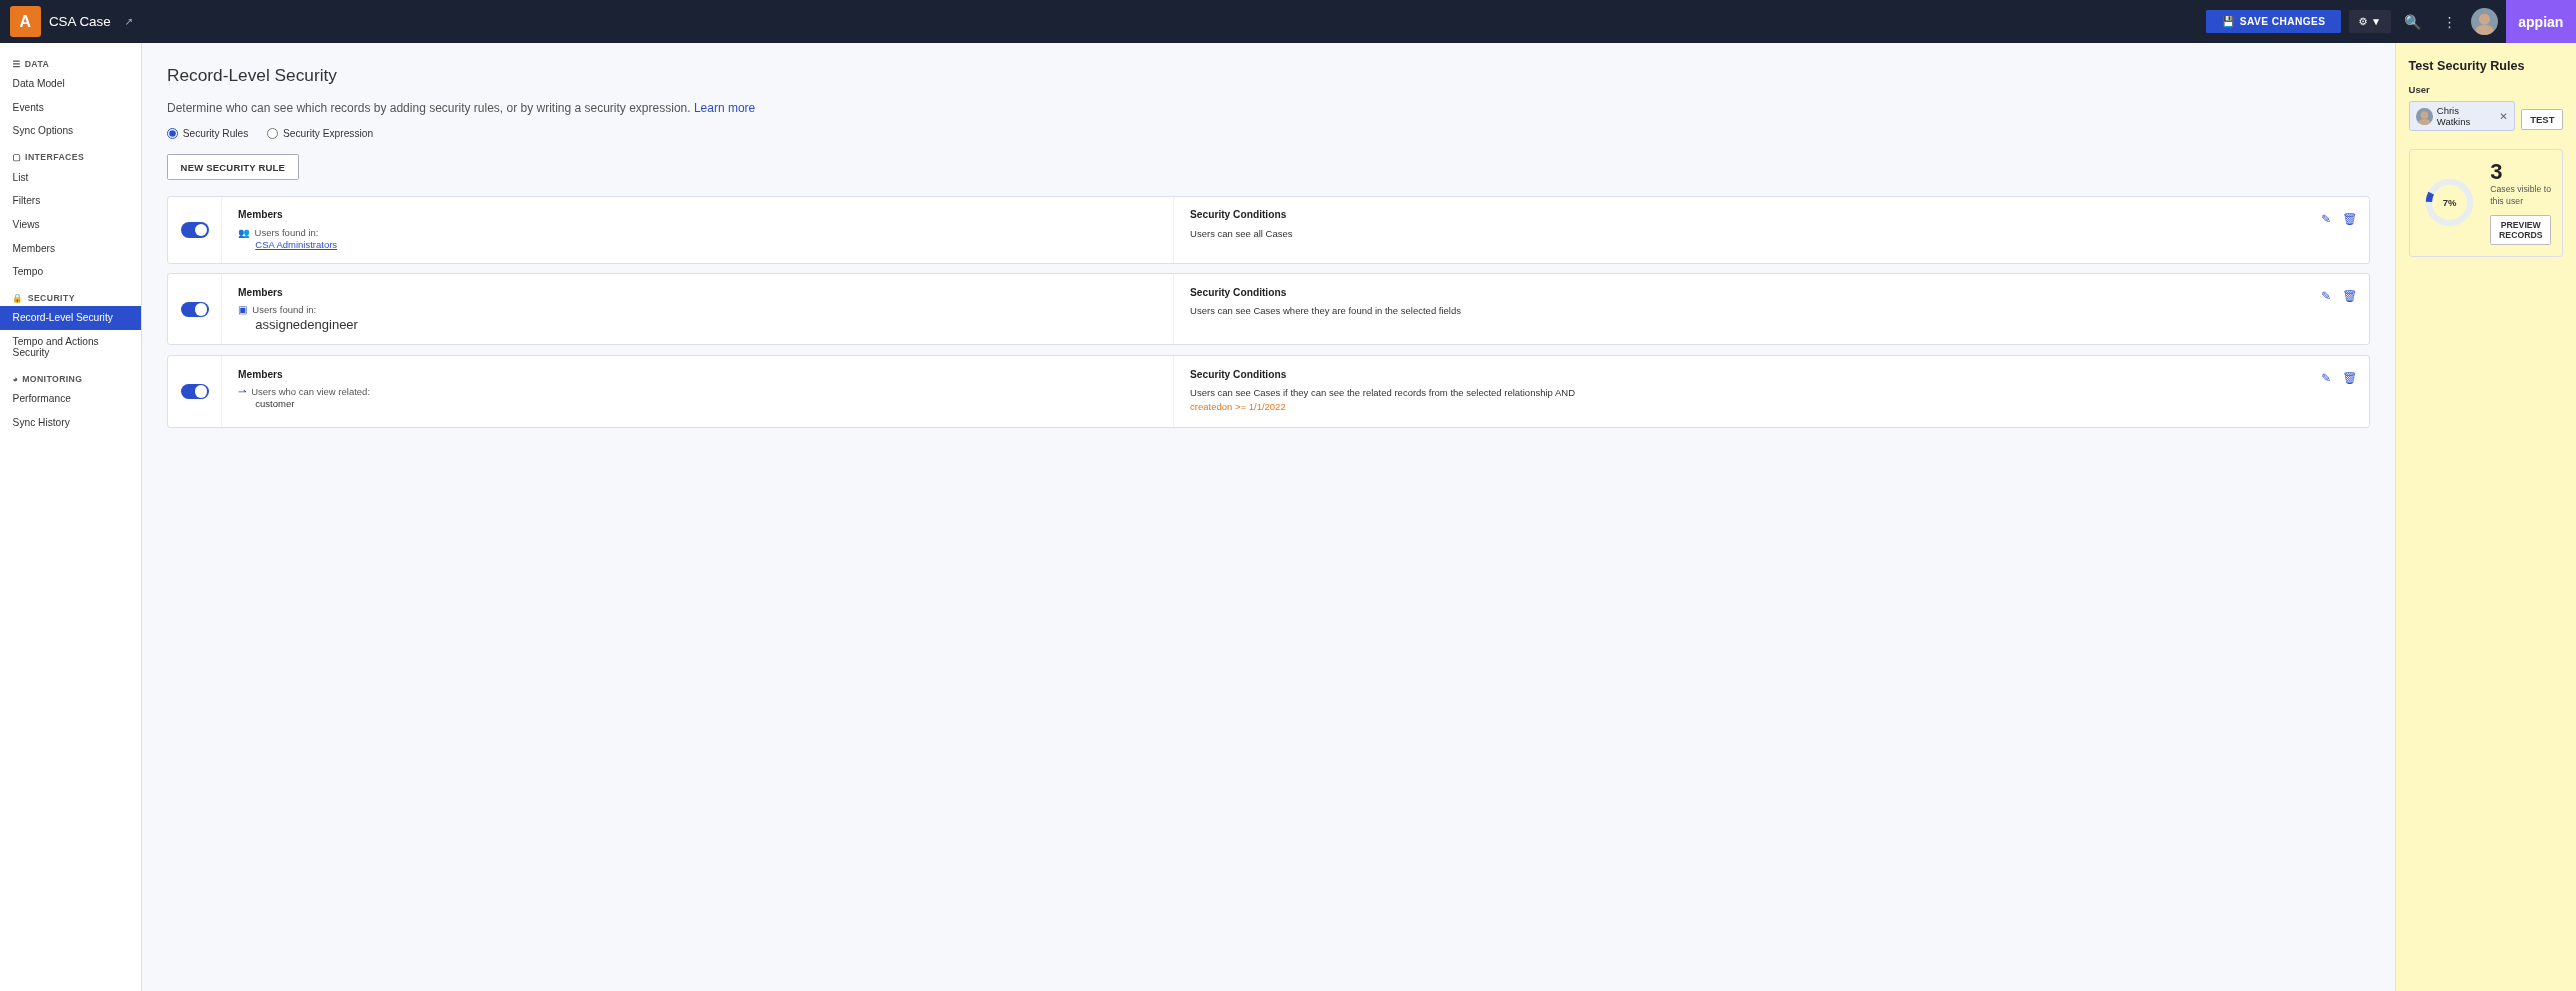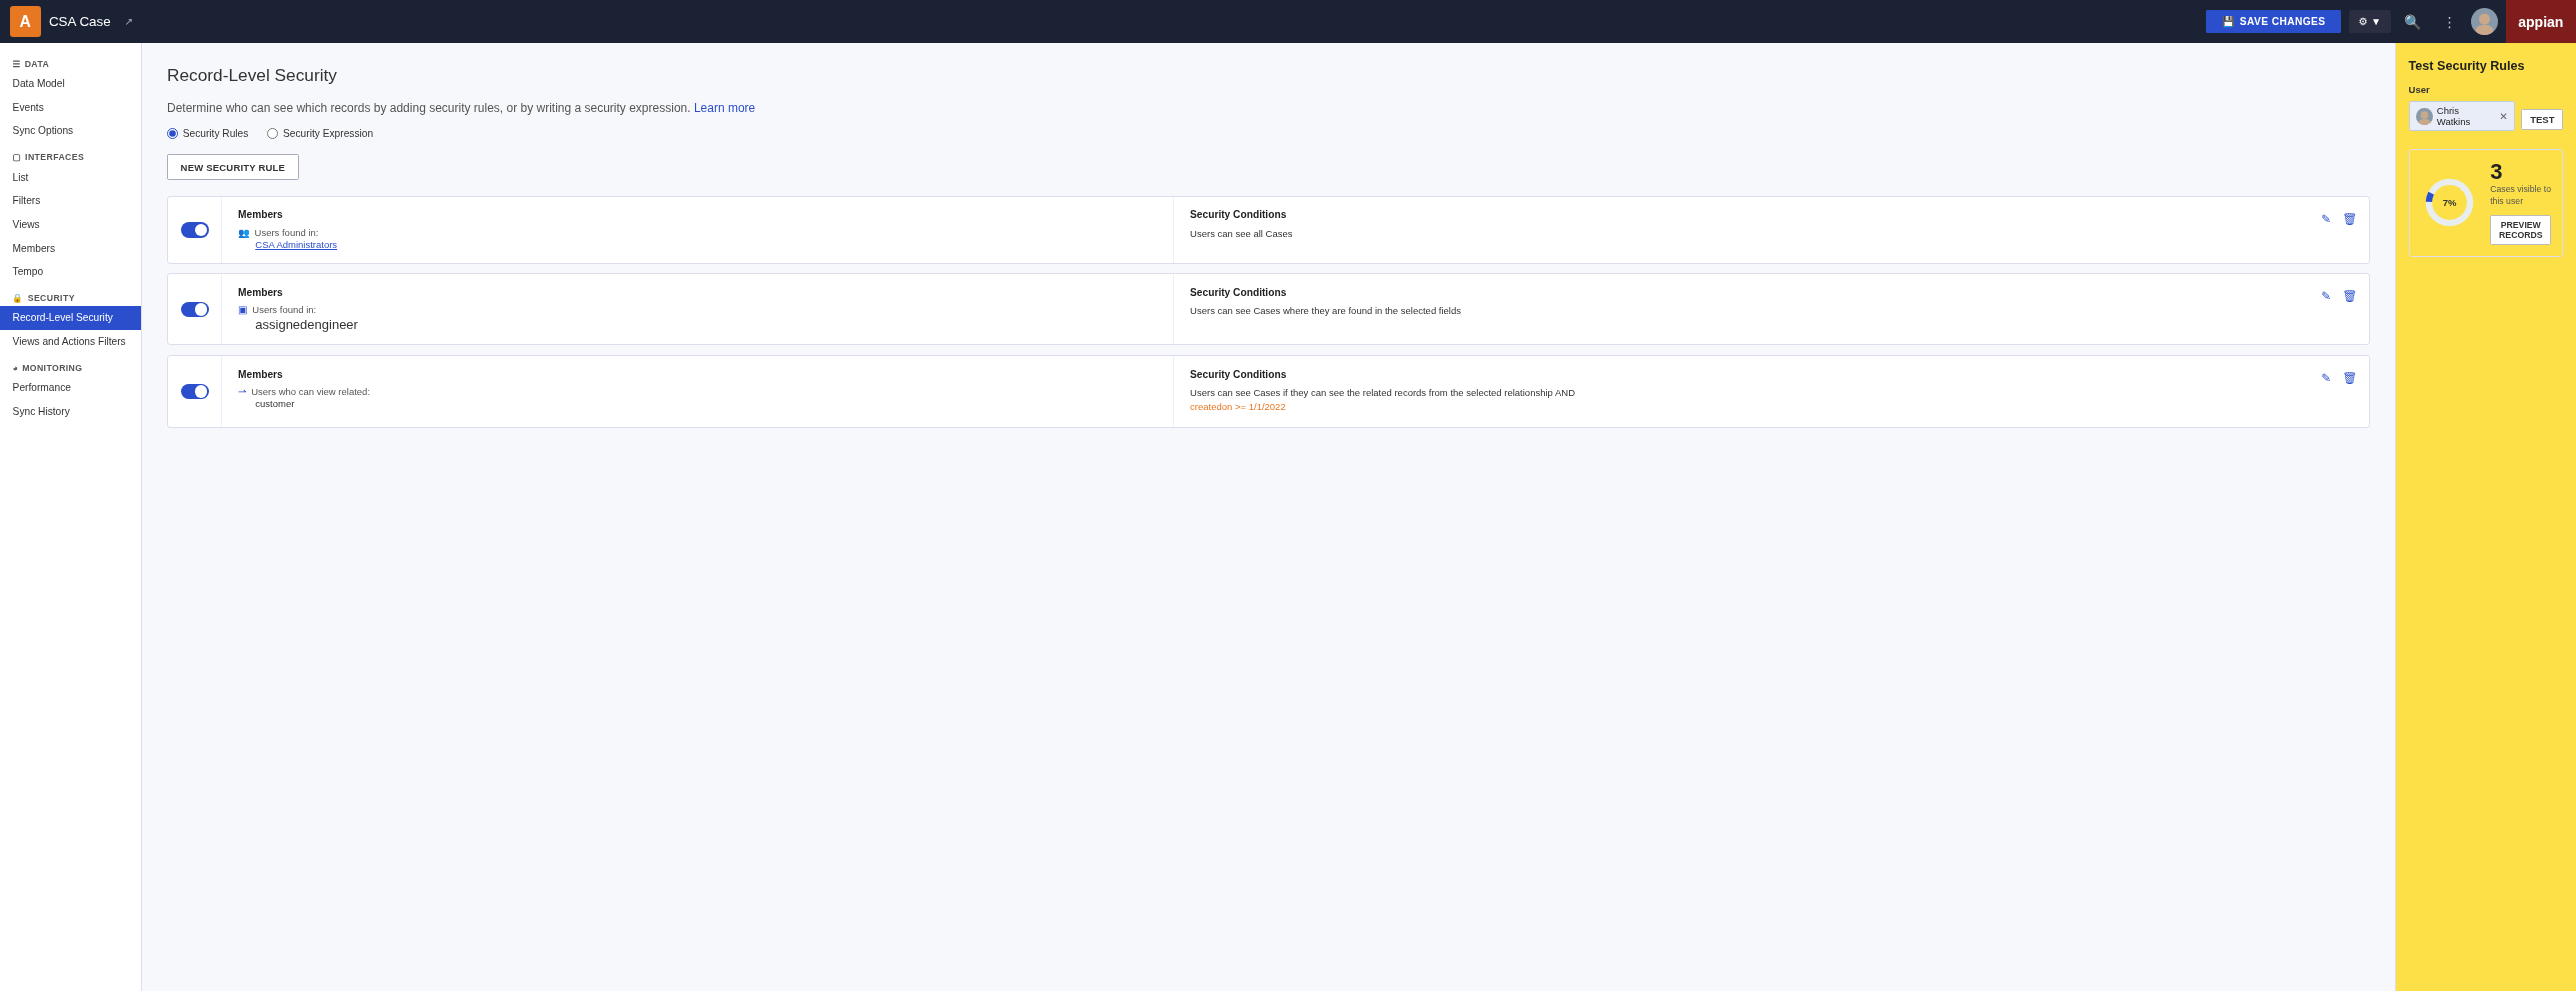--- a/index.html
+++ b/index.html
@@ -29,21 +29,21 @@
       font-size: 10.2px; cursor: pointer; border-radius: 1.6px; display: flex; align-items: center; gap: 3.2px;
     }
     .topnav-icon-btn {
       background: transparent; border: none; color: #ccd; font-size: 14px; cursor: pointer; padding: 3.2px 6.3px;
     }
     .topnav-avatar {
       width: 27px; height: 27px; border-radius: 50%; background: #8899aa;
       display: flex; align-items: center; justify-content: center; overflow: hidden;
     }
     .topnav-appian {
-      background: #7f1d1d; color: white; font-size: 14px; font-weight: bold;
+      background: #8b5cf6; color: white; font-size: 14px; font-weight: bold;
       padding: 0 12.6px; height: 43px; display: flex; align-items: center; margin-right: -9.5px;
     }
 
     
     .layout { display: flex; height: calc(100vh - 43px); }
 
     
     .sidebar {
       width: 142px; background: #fff; border-right: 0.8px solid #dde; flex-shrink: 0;
       overflow-y: auto; padding-top: 6.3px;
@@ -121,21 +121,21 @@
     }
 
     
     .icon-btn {
       background: none; border: none; cursor: pointer; padding: 2.4px; color: #2b4fcc; font-size: 11.8px;
     }
     .icon-btn.delete { color: #2b4fcc; }
 
     
     .right-panel {
-      width: 181px; background: #fde047; border-left: 0.8px solid #dde;
+      width: 181px; background: #fef9c3; border-left: 0.8px solid #dde;
       padding: 15.8px 12.6px; flex-shrink: 0; overflow-y: auto;
     }
     .panel-title { font-size: 12.6px; font-weight: 700; color: #222; margin-bottom: 11px; }
     .panel-label { font-size: 9.5px; font-weight: 700; color: #333; margin-bottom: 6.3px; }
     .user-chip {
       display: flex; align-items: center; gap: 4px; background: #e8edf8;
       border: 0.8px solid #c0cce8; border-radius: 2.4px; padding: 3.2px 6.3px;
       font-size: 9.5px; font-weight: 500; color: #222; margin-bottom: 6.3px;
     }
     .user-chip-avatar {
@@ -240,21 +240,21 @@
     </div>
 
     <div class="sidebar-section-header">
       <span>🔒</span>
       <span>SECURITY</span>
     </div>
     <div class="sidebar-item active">
       <span>Record-Level Security</span>
     </div>
     <div class="sidebar-item">
-      <span>Views and Actions Filters</span>
+      <span>Tempo and Actions Security</span>
     </div>
 
     <div class="sidebar-section-header">
       <span>◕</span>
       <span>MONITORING</span>
     </div>
     <div class="sidebar-item">
       <span>Performance</span>
     </div>
     <div class="sidebar-item">

